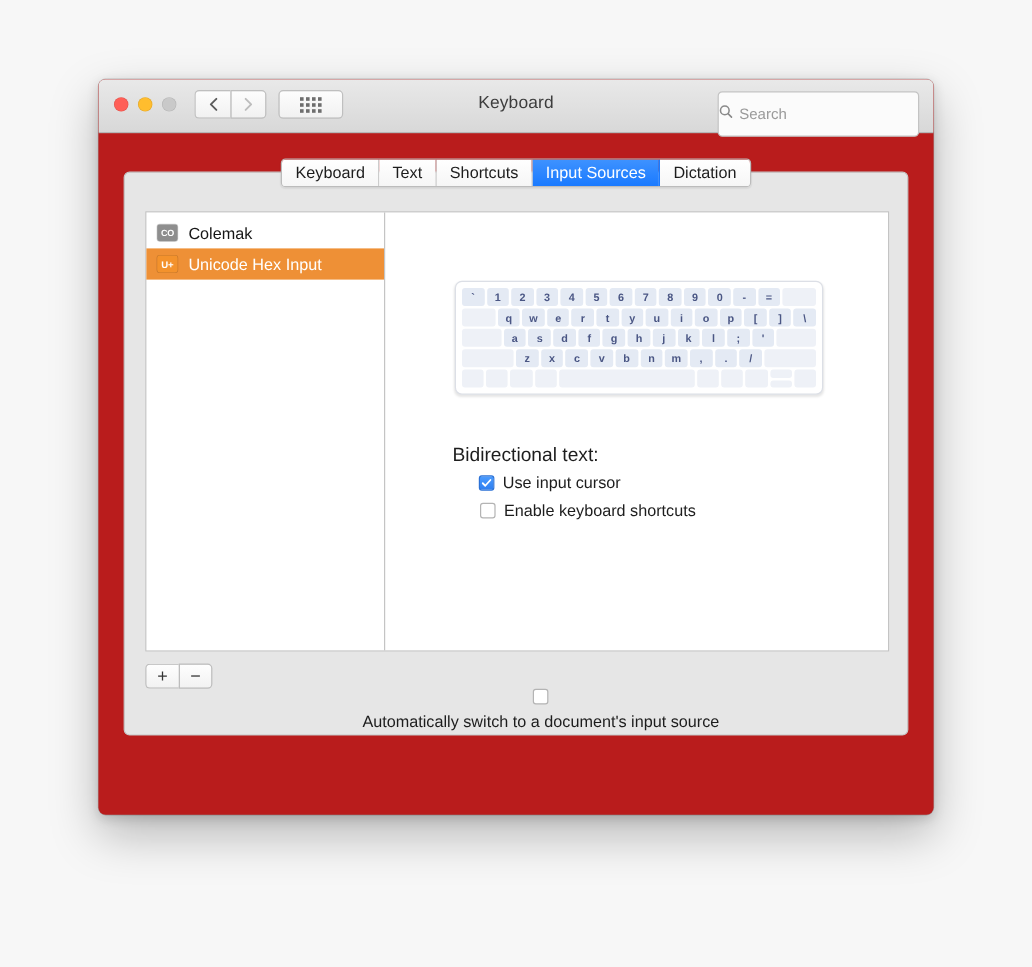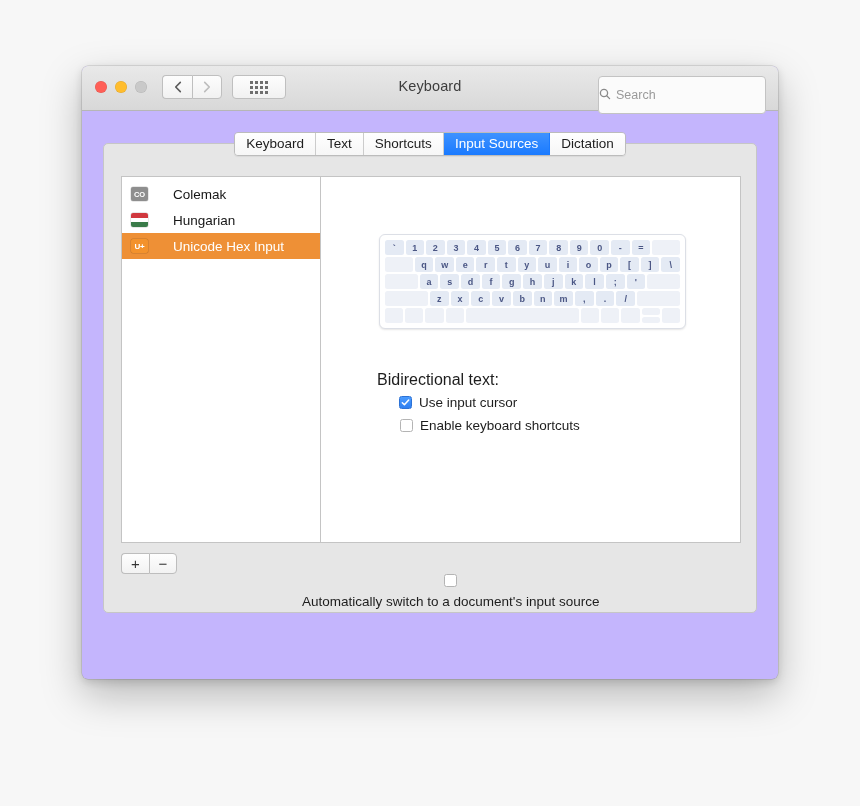--- a/index.html
+++ b/index.html
@@ -13,21 +13,21 @@
     overflow: hidden;
   }
 
   
   #window {
     position: absolute;
     left: 82px;
     top: 66px;
     width: 696px;
     height: 613px;
-    background: #c4b5fd;
+    background: #b91c1c;
     border-radius: 6px;
     box-shadow: 0 16px 40px rgba(0,0,0,0.26),
                 0 3px 10px rgba(0,0,0,0.14),
                 0 0 0 0.5px rgba(0,0,0,0.18);
     overflow: hidden;
   }
 
   
   #titlebar {
     position: relative;
@@ -176,21 +176,21 @@
   .list-pane {
     width: 199px;
     border-right: 1px solid #c4c4c4;
     box-sizing: border-box;
     padding-top: 4px;
   }
   .src-row {
     height: 26px;
     display: flex;
     align-items: center;
-    gap: 25px;
+    gap: 9px;
     padding-left: 9px;
     font-size: 13.5px;
     color: #161616;
   }
   .src-row.selected {
     background: #ee9036;
     color: #ffffff;
   }
   .src-icon {
     width: 17px; height: 14px;
@@ -413,28 +413,20 @@
     <div class="panes">
 
       <div class="list-pane">
 
         <div class="src-row">
           <span class="src-icon ic-colemak">CO</span>
           <span>Colemak</span>
         </div>
 
 
-        <div class="src-row">
-          <span class="src-icon ic-hungarian">
-              <i></i>
-              <i></i>
-              <i></i>
-            </span>
-          <span>Hungarian</span>
-        </div>
 
         <div class="src-row selected">
           <span class="src-icon ic-unicode">U+</span>
           <span>Unicode Hex Input</span>
         </div>
 
       </div>
 
       <div class="detail-pane">
 

